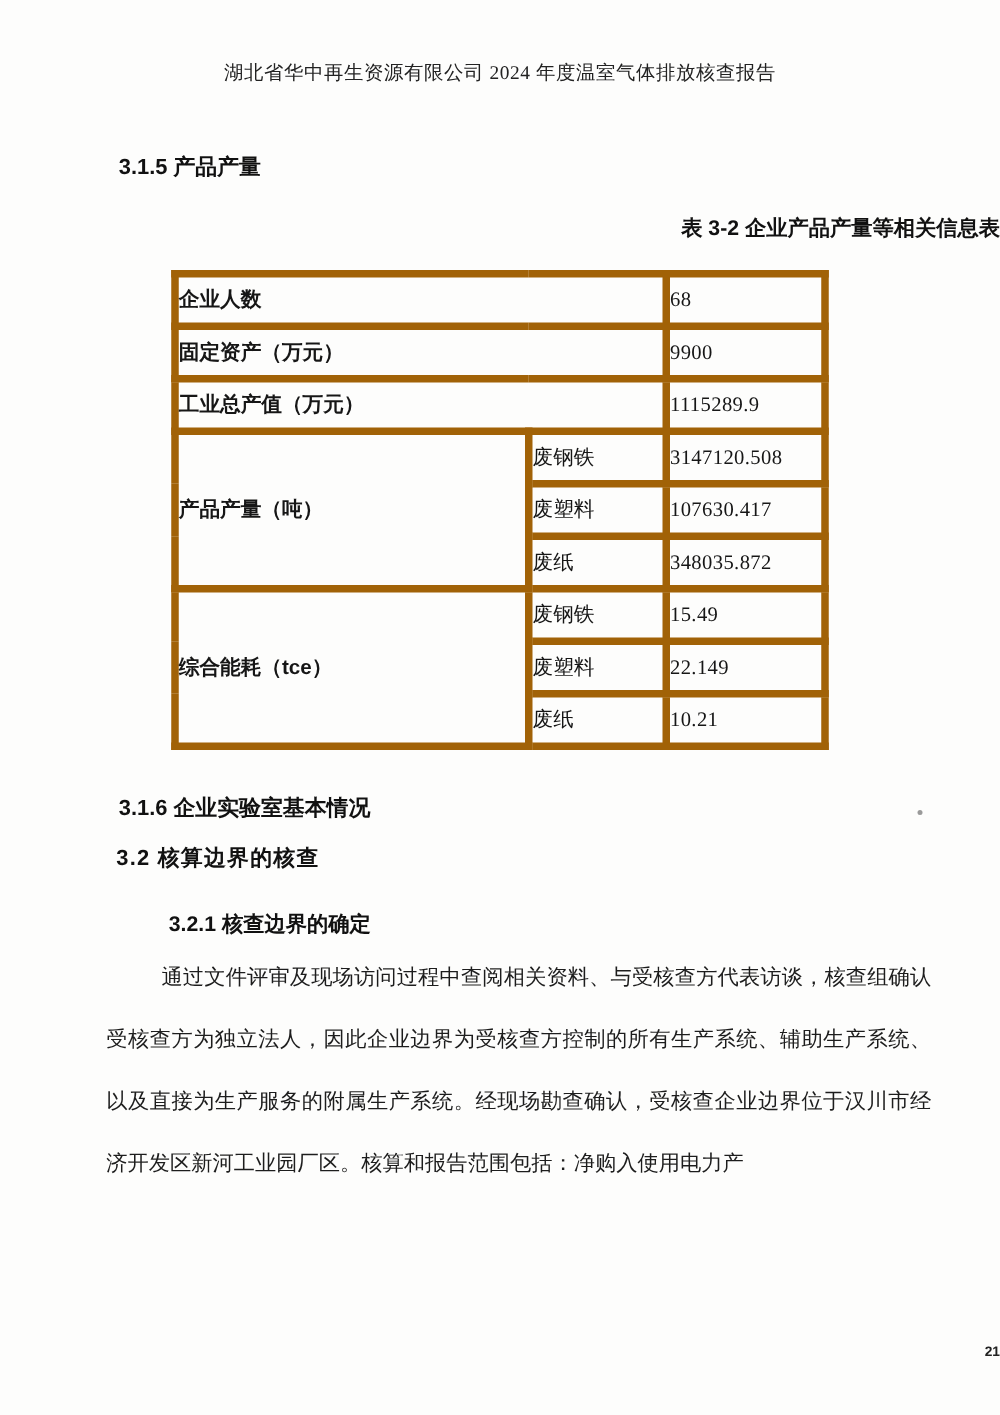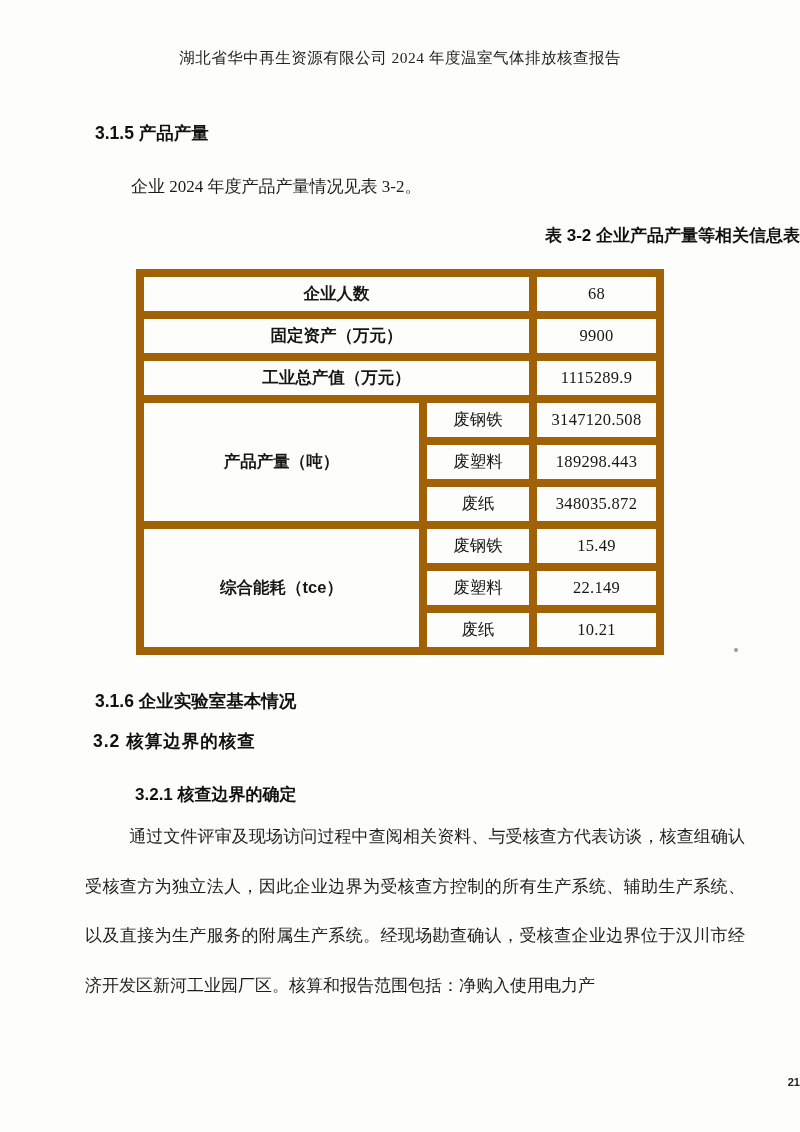--- a/index.html
+++ b/index.html
@@ -39,23 +39,23 @@
     font-size: 17px;
     color: #111;
   }
   table.info-table {
     width: 520px;
     margin: 22px auto 0 auto;
     border-collapse: collapse;
     table-layout: fixed;
   }
   table.info-table td {
-    border: 8px solid #a16207;
+    border: 6px solid #a16207;
     height: 42px;
-    text-align: center;
+    text-align: left;
     vertical-align: middle;
     font-size: 16.5px;
     color: #161616;
     background: #fdfdfc;
   }
   td.cell-label {
     font-family: "Liberation Sans", sans-serif;
     font-weight: bold;
     font-size: 17px;
   }
@@ -117,21 +117,20 @@
 </style>
 </head>
 <body>
 
 <div class="page">
 
   <div class="doc-header">湖北省华中再生资源有限公司 2024 年度温室气体排放核查报告</div>
 
   <div class="h-315">3.1.5 产品产量</div>
 
-  <div class="intro-line">企业 2024 年度产品产量情况见表 3-2。</div>
 
   <div class="table-caption">表 3-2 企业产品产量等相关信息表</div>
 
   <table class="info-table">
     <colgroup>
         <col class="c1">
         <col class="c2">
         <col class="c3">
       </colgroup>
     <tbody>
@@ -148,21 +147,21 @@
         <td class="cell-value">1115289.9</td>
       </tr>
 
       <tr>
         <td class="cell-label" rowspan="3">产品产量（吨）</td>
         <td class="cell-sub">废钢铁</td>
         <td class="cell-value">3147120.508</td>
       </tr>
       <tr>
         <td class="cell-sub">废塑料</td>
-        <td class="cell-value">189298.443</td>
+        <td class="cell-value">107630.417</td>
       </tr>
       <tr>
         <td class="cell-sub">废纸</td>
         <td class="cell-value">348035.872</td>
       </tr>
 
       <tr>
         <td class="cell-label" rowspan="3">综合能耗（tce）</td>
         <td class="cell-sub">废钢铁</td>
         <td class="cell-value">15.49</td>

